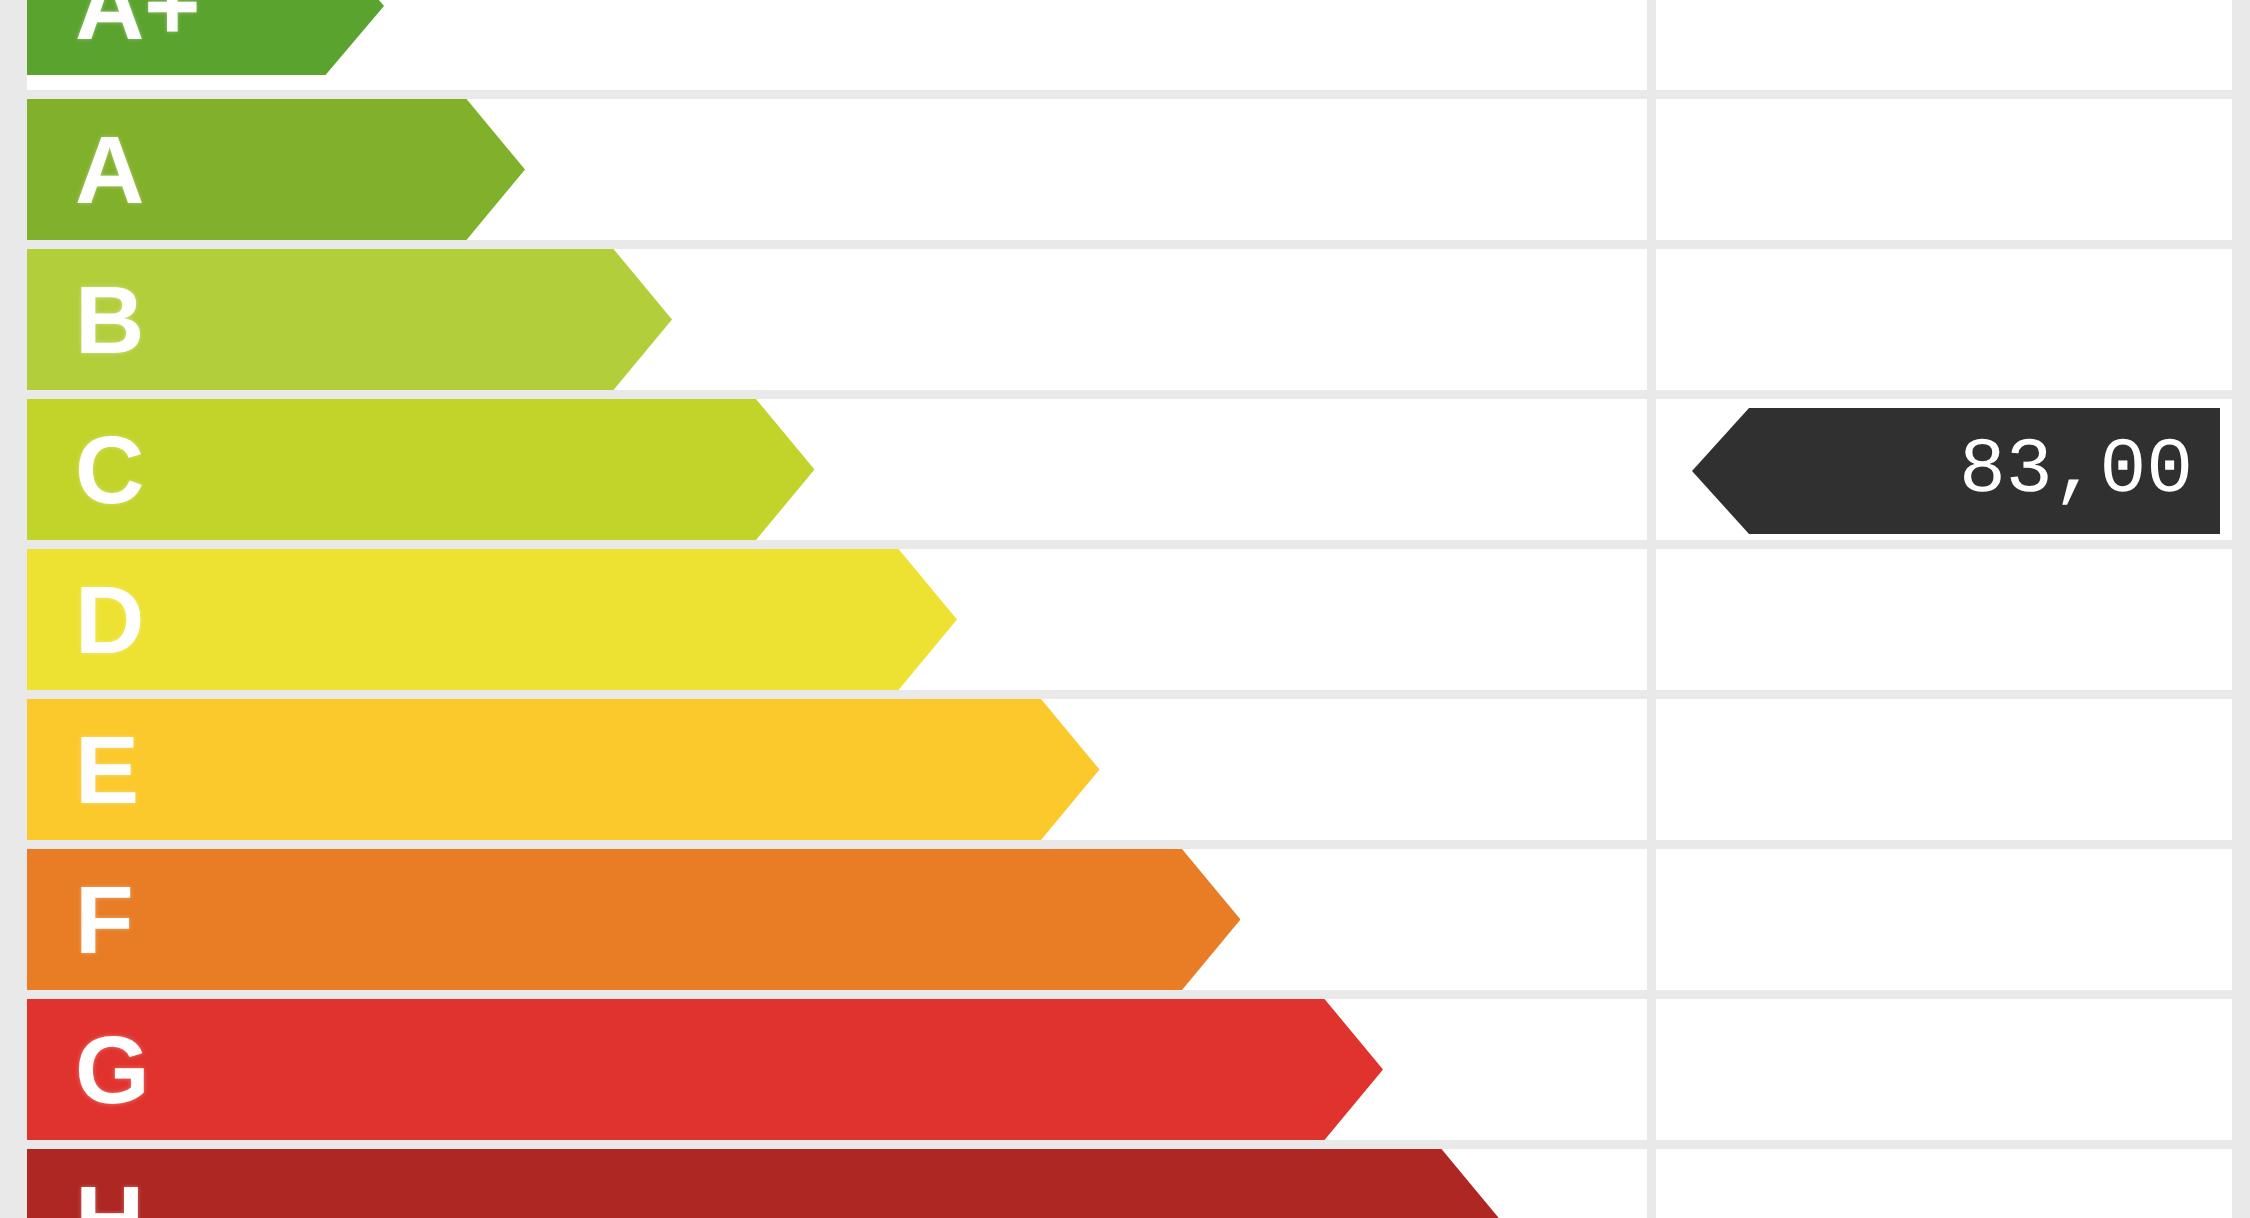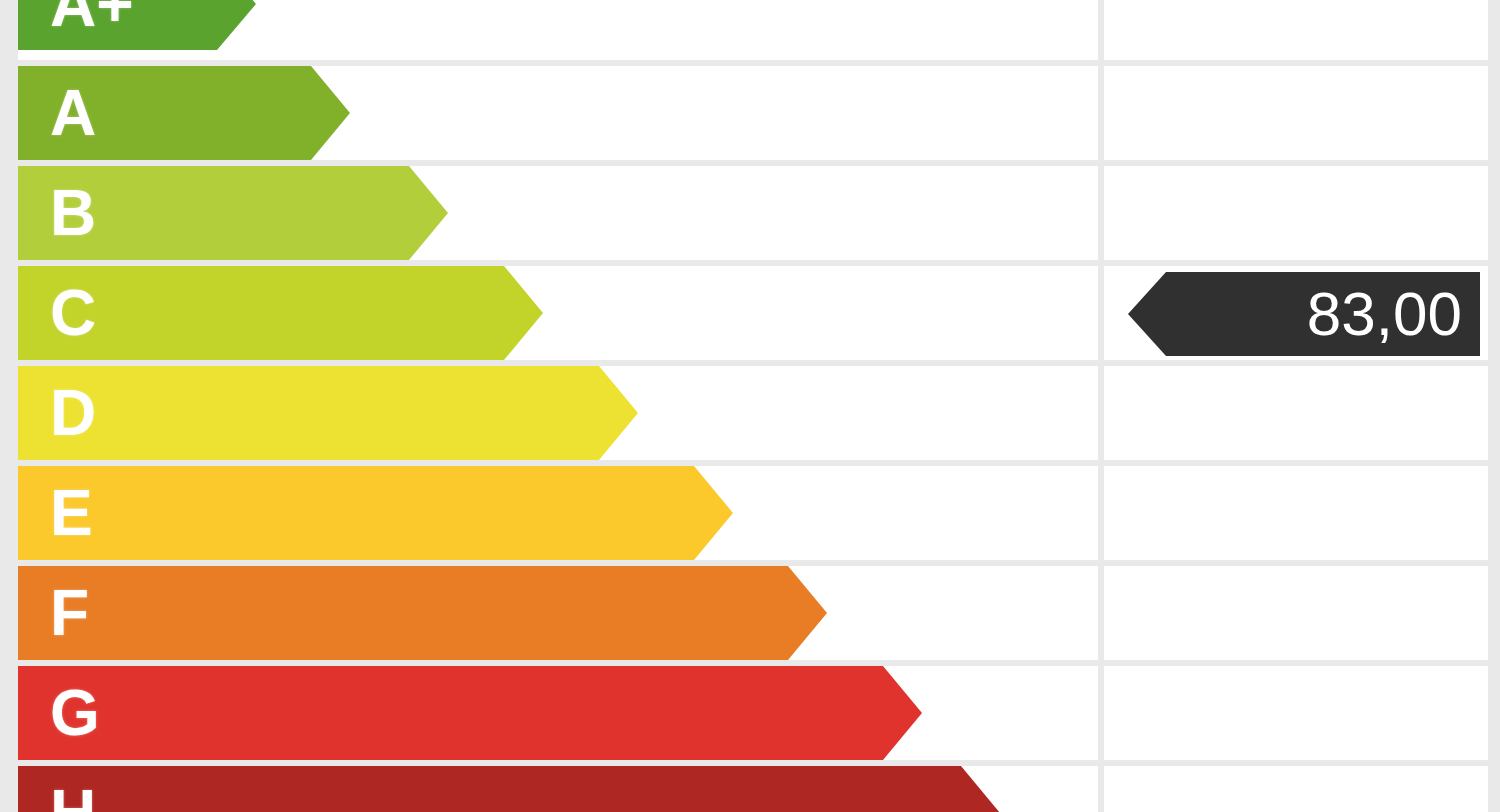--- a/index.html
+++ b/index.html
@@ -67,25 +67,26 @@
   .value-arrow {
     position: absolute;
     background: #303030;
     display: flex;
     align-items: center;
     justify-content: flex-end;
     box-sizing: border-box;
   }
   .value-text {
     color: #ffffff;
-    font-size: 62px;
+    font-size: 52px;
     font-weight: normal;
     line-height: 1;
     padding-right: 18px;
     white-space: nowrap;
+    font-family: Liberation Mono, monospace;
   }
 </style>
 </head>
 <body>
 
 <div id="stage">
 
   <div class="page-edge left"></div>
   <div class="page-edge right"></div>
 

